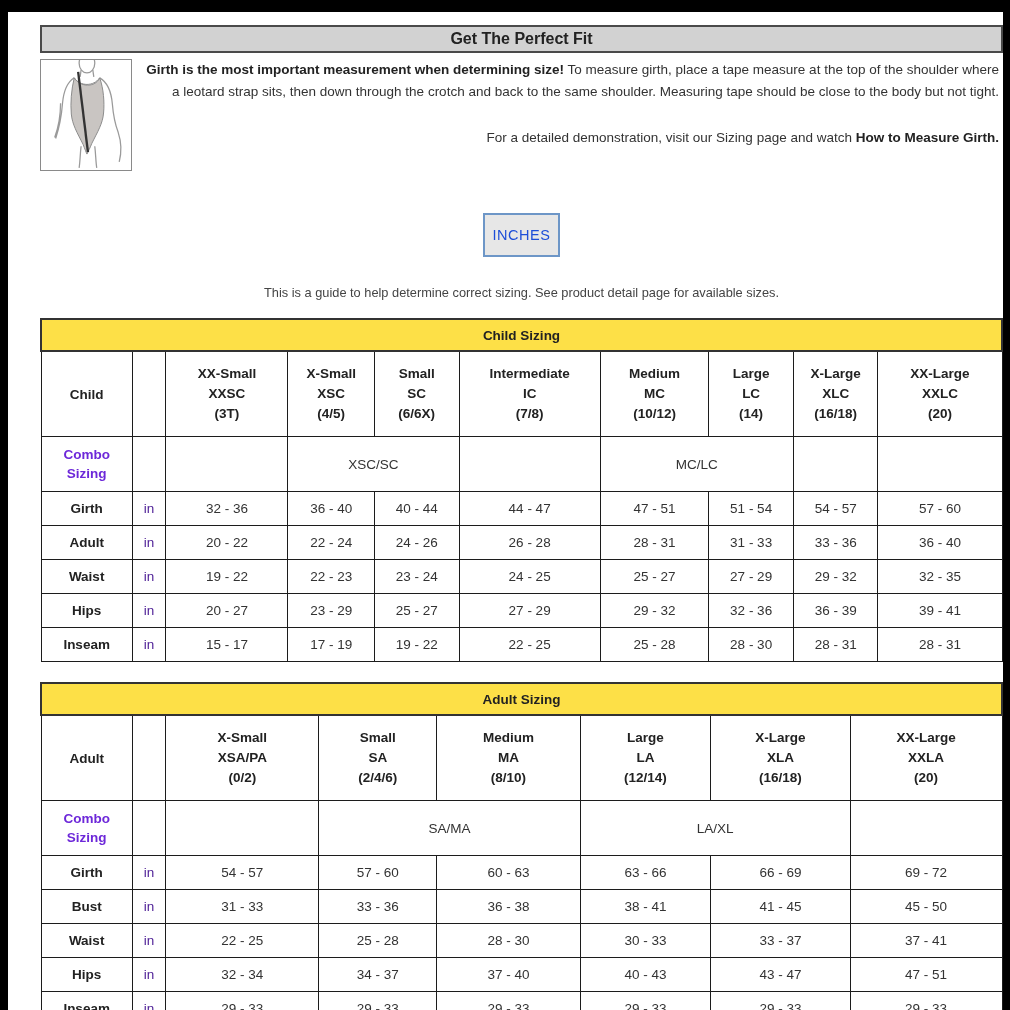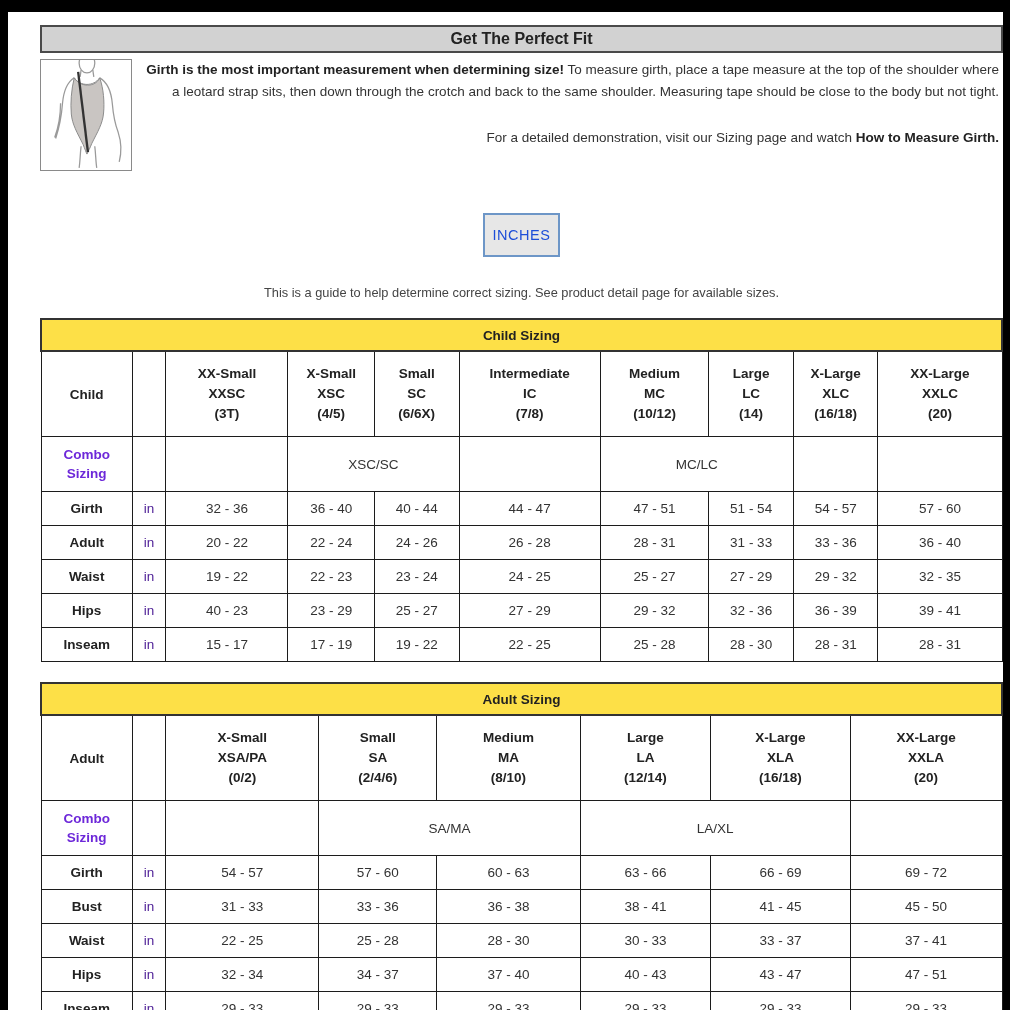--- a/index.html
+++ b/index.html
@@ -257,21 +257,21 @@
           <td>23 - 24</td>
           <td>24 - 25</td>
           <td>25 - 27</td>
           <td>27 - 29</td>
           <td>29 - 32</td>
           <td>32 - 35</td>
         </tr>
         <tr class="data-row">
           <td class="row-label">Hips</td>
           <td class="unit-cell">in</td>
-          <td>40 - 23</td>
+          <td>20 - 27</td>
           <td>23 - 29</td>
           <td>25 - 27</td>
           <td>27 - 29</td>
           <td>29 - 32</td>
           <td>32 - 36</td>
           <td>36 - 39</td>
           <td>39 - 41</td>
         </tr>
         <tr class="data-row">
           <td class="row-label">Inseam</td>

